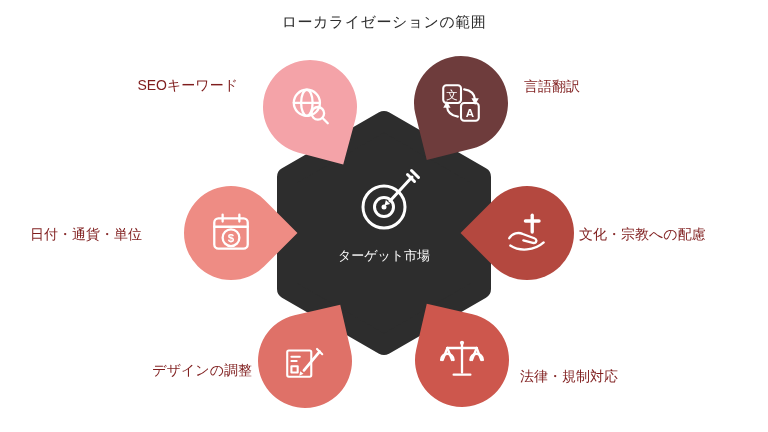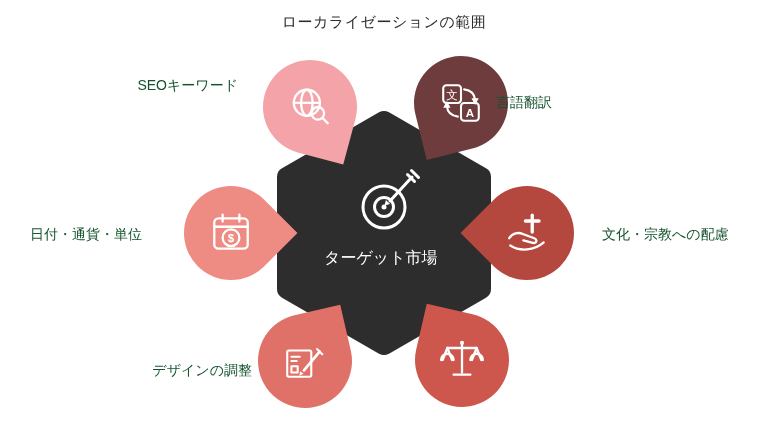--- a/index.html
+++ b/index.html
@@ -5,39 +5,39 @@
   html,body{margin:0;padding:0;background:#ffffff;}
   body{width:768px;height:432px;font-family:"Liberation Sans","DejaVu Sans",sans-serif;}
   .stage{position:relative;width:768px;height:432px;overflow:hidden;background:#ffffff;}
 
   .title{position:absolute;top:13px;left:0;width:768px;text-align:center;
          font-size:15px;font-weight:500;color:#2e2e2e;letter-spacing:.5px;}
 
   .hex-svg{position:absolute;left:262px;top:103px;}
   .hexpoly{stroke-width:20;stroke-linejoin:round;}
 
-  .center-label{position:absolute;left:324px;top:246px;width:120px;
-                font-size:16px;line-height:1.5;font-weight:500;}
+  .center-label{position:absolute;left:324px;top:246px;width:120px;text-align:center;
+                font-size:13px;line-height:1.5;font-weight:500;}
 
   .node{position:absolute;width:94px;height:94px;}
   .pin{position:absolute;inset:0;border-radius:50% 50% 0 50%;}
   .n1{left:263px;top:60px;}  .n1 .pin{transform:rotate(15deg);}
   .n2{left:414px;top:56px;}  .n2 .pin{transform:rotate(76deg);}
   .n3{left:480px;top:186px;} .n3 .pin{transform:rotate(135deg);}
   .n4{left:415px;top:313px;} .n4 .pin{transform:rotate(193deg);}
   .n5{left:258px;top:314px;} .n5 .pin{transform:rotate(257deg);}
   .n6{left:184px;top:186px;} .n6 .pin{transform:rotate(-45deg);}
 
   .nicon{position:absolute;left:50%;top:50%;width:46px;height:46px;
          transform:translate(-50%,-50%);}
 
-  .label{position:absolute;font-size:14px;color:#14532d;white-space:nowrap;}
+  .label{position:absolute;font-size:14px;color:#7f1d1d;white-space:nowrap;}
   .lbl-seo{left:90px;top:77px;width:148px;text-align:right;}
-  .lbl-lang{left:496px;top:78px;margin-top:16px;}
-  .lbl-culture{left:602px;top:226px;text-align:center;}
+  .lbl-lang{left:524px;top:78px;}
+  .lbl-culture{left:579px;top:226px;text-align:center;}
   .lbl-legal{left:520px;top:368px;}
   .lbl-design{left:116px;top:362px;width:136px;text-align:right;}
   .lbl-date{left:30px;top:226px;width:150px;text-align:left;}
 </style>
 </head>
 <body>
 
 <div class="stage">
 
   <div class="title">ローカライゼーションの範囲</div>
@@ -117,20 +117,21 @@
         <line x1="8" y1="10.5" x2="12.5" y2="22"></line>
         <path d="M2 22 a6 6 0 0 1 12 0"></path>
         <line x1="36" y1="10.5" x2="31.5" y2="22"></line>
         <line x1="36" y1="10.5" x2="40.5" y2="22"></line>
         <path d="M30 22 a6 6 0 0 1 12 0"></path>
         <line x1="14" y1="36" x2="30" y2="36"></line>
       </g>
       <circle cx="22" cy="5.5" r="2" fill="#ffffff"></circle>
     </svg>
   </div>
+  <div class="label lbl-legal">法律・規制対応</div>
 
   <div class="node n5">
     <div class="pin" style="background: rgb(223, 113, 104);"></div>
     <svg class="nicon" viewBox="0 0 44 44">
       <g stroke="#ffffff" stroke-width="2" fill="none" stroke-linecap="round" stroke-linejoin="round">
         <rect x="5" y="12" width="23" height="25" rx="1.5"></rect>
         <rect x="9" y="27" width="6" height="6"></rect>
         <line x1="9" y1="18" x2="17" y2="18"></line>
         <line x1="9" y1="22" x2="14" y2="22"></line>
         <line x1="21" y1="31" x2="36" y2="13" stroke-width="2.6"></line>

